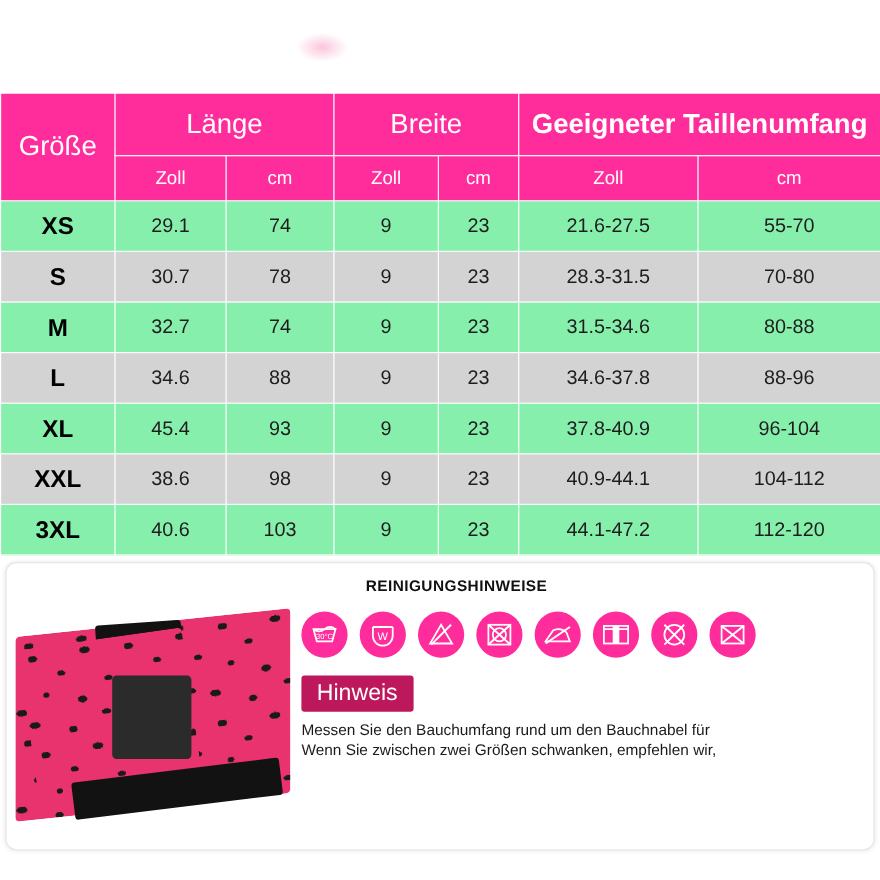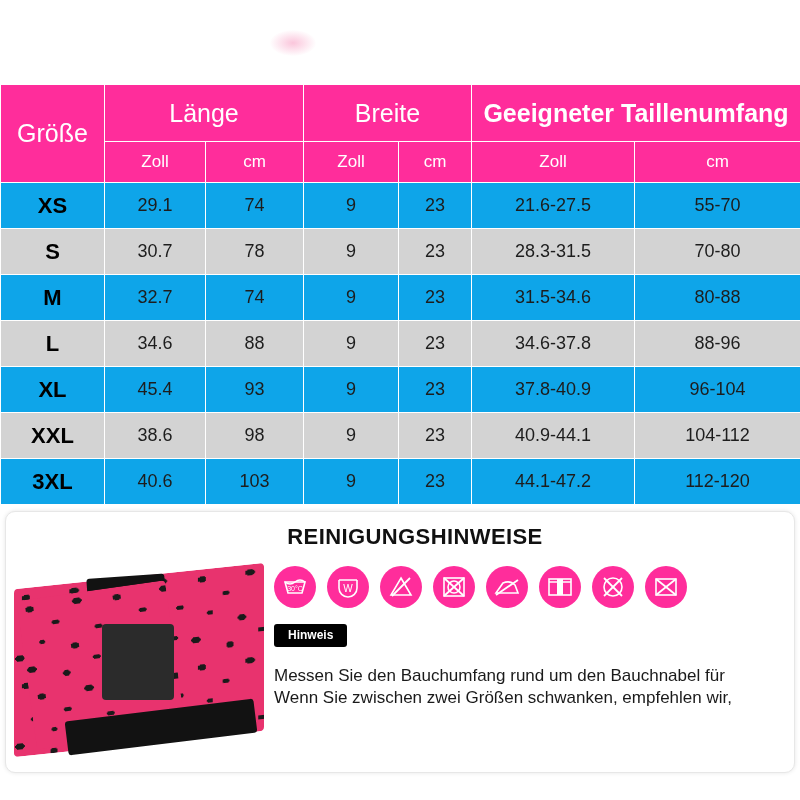--- a/index.html
+++ b/index.html
@@ -64,21 +64,21 @@
   }
   .hdr-groesse {
     font-size: 25px;
     font-weight: 400;
   }
   .hdr-main-2line {
     line-height: 1.12;
     font-weight: bold;
   }
   .row-dark td {
-    background: #0ea5e9;
+    background: #86efac;
     color: #1d1d1d;
   }
   .row-light td {
     background: #d3d3d3;
     color: #1d1d1d;
   }
   .row-dark td.sizecol, .row-light td.sizecol {
     font-size: 22px;
     font-weight: bold;
     color: #000000;
@@ -94,21 +94,21 @@
     margin: 6px 5px 0 5px;
     height: 260px;
     background: #ffffff;
     border: 1px solid #e7e7e7;
     border-radius: 10px;
     box-shadow: 0 0 4px rgba(0,0,0,0.10);
     overflow: hidden;
   }
   .care-title {
     text-align: center;
-    font-size: 22px;
+    font-size: 14px;
     font-weight: bold;
     color: #111111;
     letter-spacing: 0.4px;
     padding-top: 12px;
     padding-left: 30px;
   }
 
   .care-body {
     display: flex;
     flex-direction: row;
@@ -180,34 +180,34 @@
     border-radius: 50%;
     background: #ff2d9b;
     position: relative;
     flex: 0 0 42px;
   }
   .care-icon svg { display: block; }
 
   
   .hinweis-tag {
     display: inline-block;
-    background: #000000;
+    background: #be185d;
     color: #ffffff;
-    font-size: 12px;
-    font-weight: bold;
+    font-size: 21px;
+    font-weight: normal;
     padding: 4px 14px 5px 14px;
     border-radius: 3px;
     margin-top: 16px;
     margin-left: 4px;
   }
   .hinweis-text {
-    font-size: 17px;
+    font-size: 14px;
     color: #1a1a1a;
     line-height: 1.28;
-    margin-top: 18px;
+    margin-top: 8px;
     margin-left: 4px;
     padding-right: 6px;
   }
   .hinweis-text p { margin: 0; }
 </style>
 </head>
 <body>
 
 <div class="page">
 

